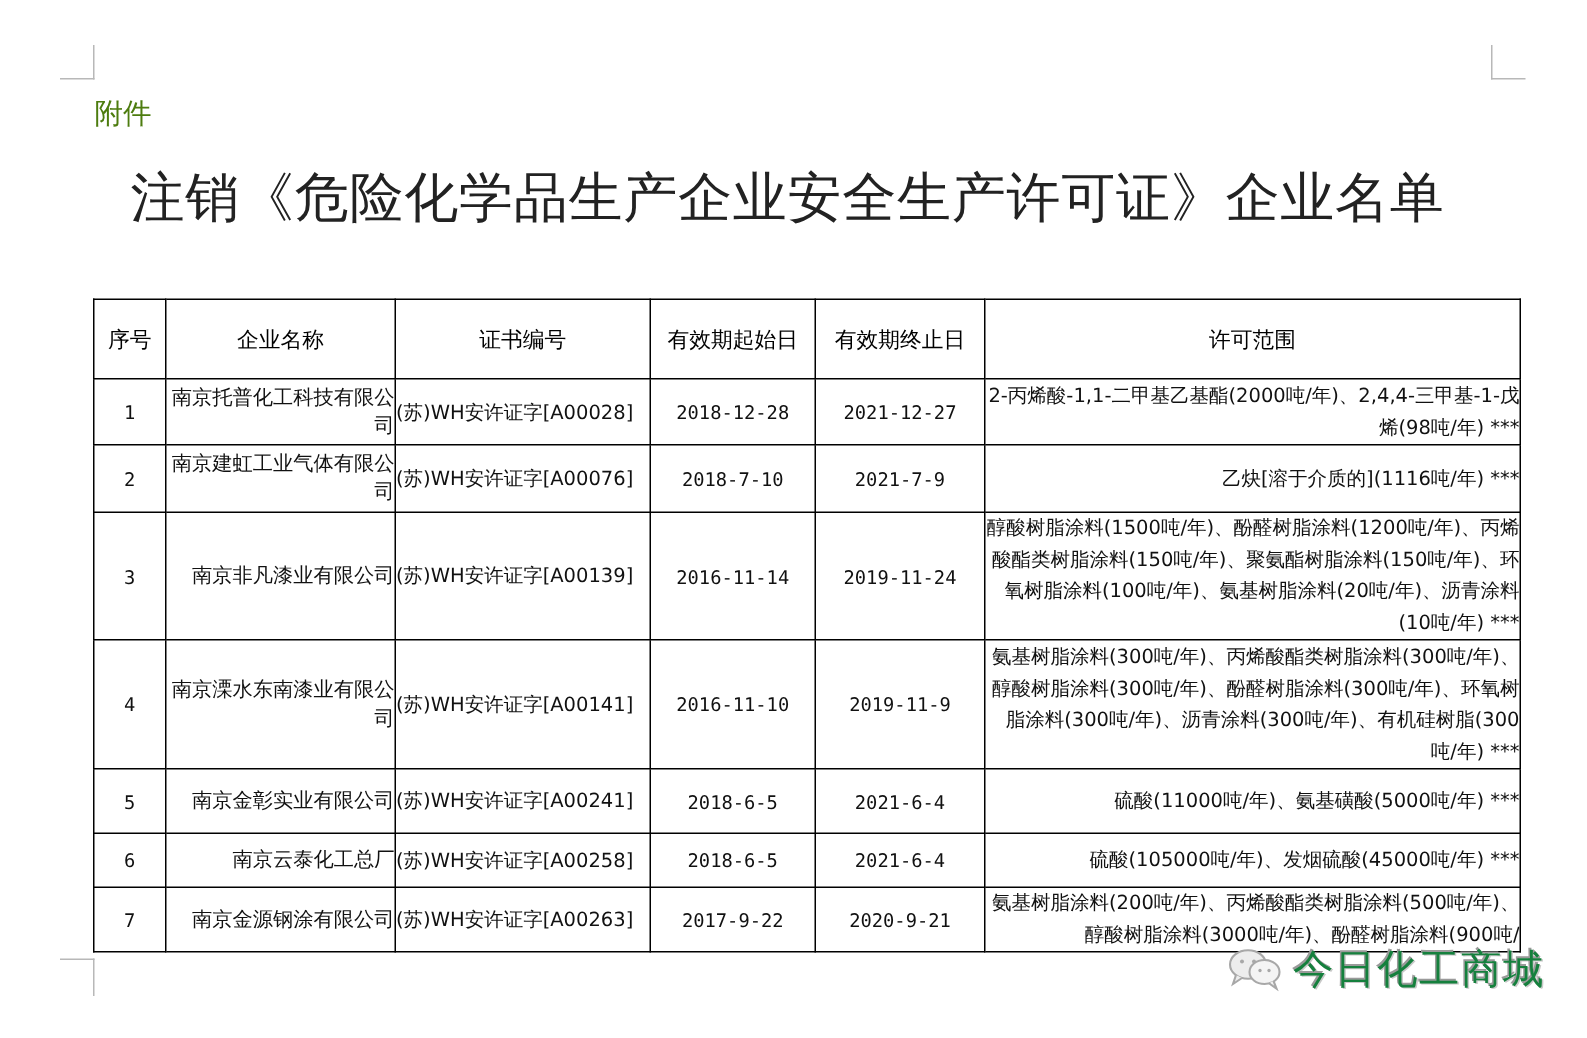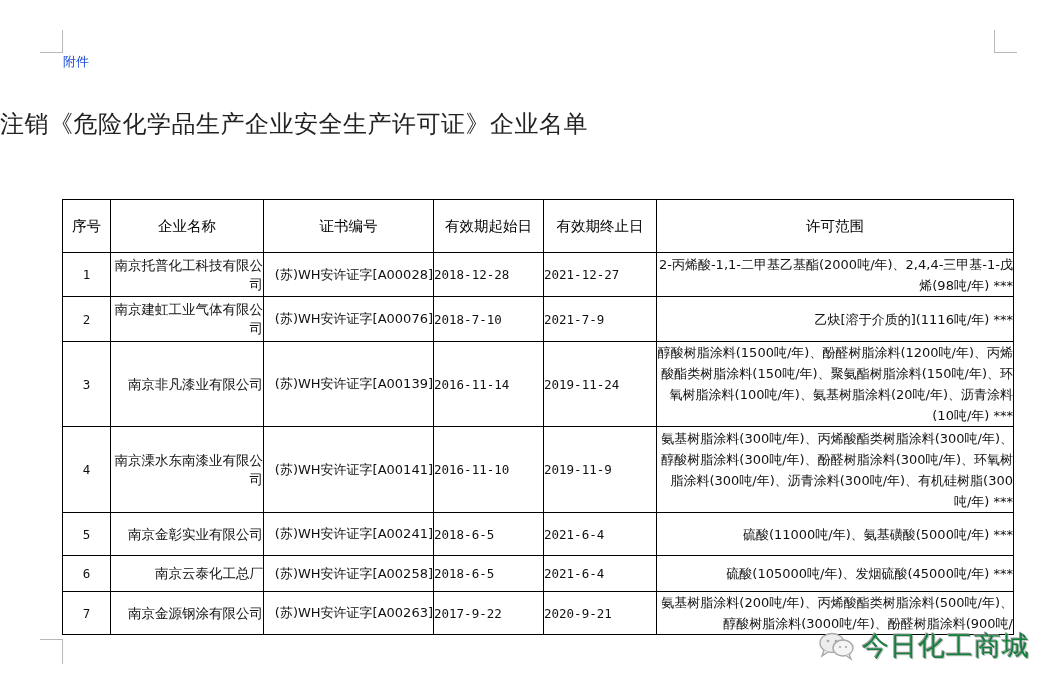--- a/index.html
+++ b/index.html
@@ -2,32 +2,32 @@
 <html><head>
   <meta charset="utf-8">
   <style>
     html, body { margin: 0; padding: 0; background: #ffffff; }
     body { width: 1058px; height: 692px; position: relative; overflow: hidden;
            font-family: "DejaVu Sans", "Liberation Sans", sans-serif; color: #111; }
     .corner { position: absolute; border-color: #b8b8b8; border-style: solid; border-width: 0; }
     .c-tl { left: 40px; top: 30px; width: 22px; height: 22px; border-right-width: 1px; border-bottom-width: 1px; }
     .c-tr { left: 994px; top: 30px; width: 22px; height: 22px; border-left-width: 1px; border-bottom-width: 1px; }
     .c-bl { left: 40px; top: 639px; width: 22px; height: 24px; border-right-width: 1px; border-top-width: 1px; }
-    .attach { position: absolute; left: 63px; top: 53px; font-size: 13px; color: #1d4ed8; letter-spacing: 0px; }
-    .title { position: absolute; left: 0; width: 1050px; top: 108px; 
-             font-size: 24px; color: #222; letter-spacing: 0.5px; white-space: nowrap; }
+    .attach { position: absolute; left: 63px; top: 63px; font-size: 19px; color: #4d7c0f; letter-spacing: 0px; }
+    .title { position: absolute; left: 0; width: 1050px; top: 108px; text-align: center;
+             font-size: 36px; color: #222; letter-spacing: 0.5px; white-space: nowrap; }
     table.list { position: absolute; left: 62px; top: 199px; border-collapse: collapse;
                  table-layout: fixed; width: 951px; }
     table.list th, table.list td { border: 1px solid #000; padding: 0; vertical-align: middle;
                  overflow: hidden; }
     table.list th { font-weight: normal; font-size: 14.5px; text-align: center; color: #000000; height: 52px; }
     td.idx { text-align: center; font-size: 12.5px; font-family: "DejaVu Sans Mono", monospace; }
     td.name { text-align: right; font-size: 13.5px; line-height: 19px; padding-left: 1px; }
-    td.cert { text-align: right; font-size: 13px; white-space: nowrap; }
-    td.date { font-size: 12.5px; font-family: "DejaVu Sans Mono", "Liberation Mono", monospace; }
+    td.cert { text-align: left; font-size: 13px; white-space: nowrap; }
+    td.date { text-align: center; font-size: 12.5px; font-family: "DejaVu Sans Mono", "Liberation Mono", monospace; }
     td.scope { text-align: right; font-size: 13px; line-height: 21px; padding-left: 1px; padding-right: 1px;
                word-break: break-all; }
     .watermark { position: absolute; left: 818px; top: 628px; height: 36px; display: flex; align-items: center;
                  color: #15803d; font-size: 27px; letter-spacing: 1px;
                  text-shadow: -1px -1px 0 #9a9a9a, 1px 1px 0 #c9c9c9; }
     .wm-icon { width: 38px; height: 30px; margin-right: 6px; }
   </style>
 </head>
 <body>
 

